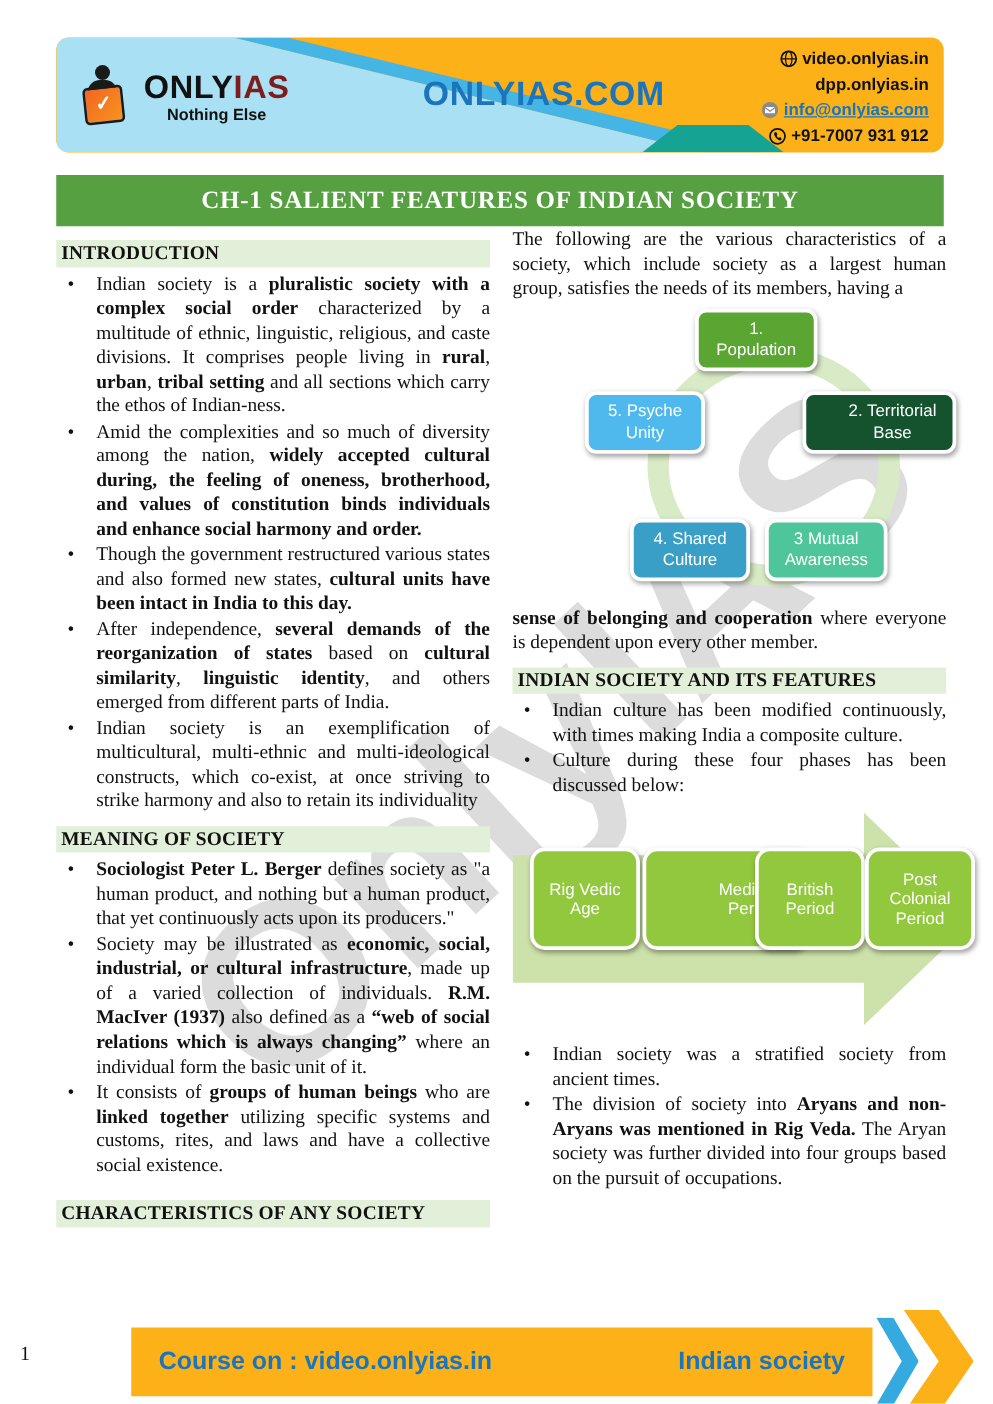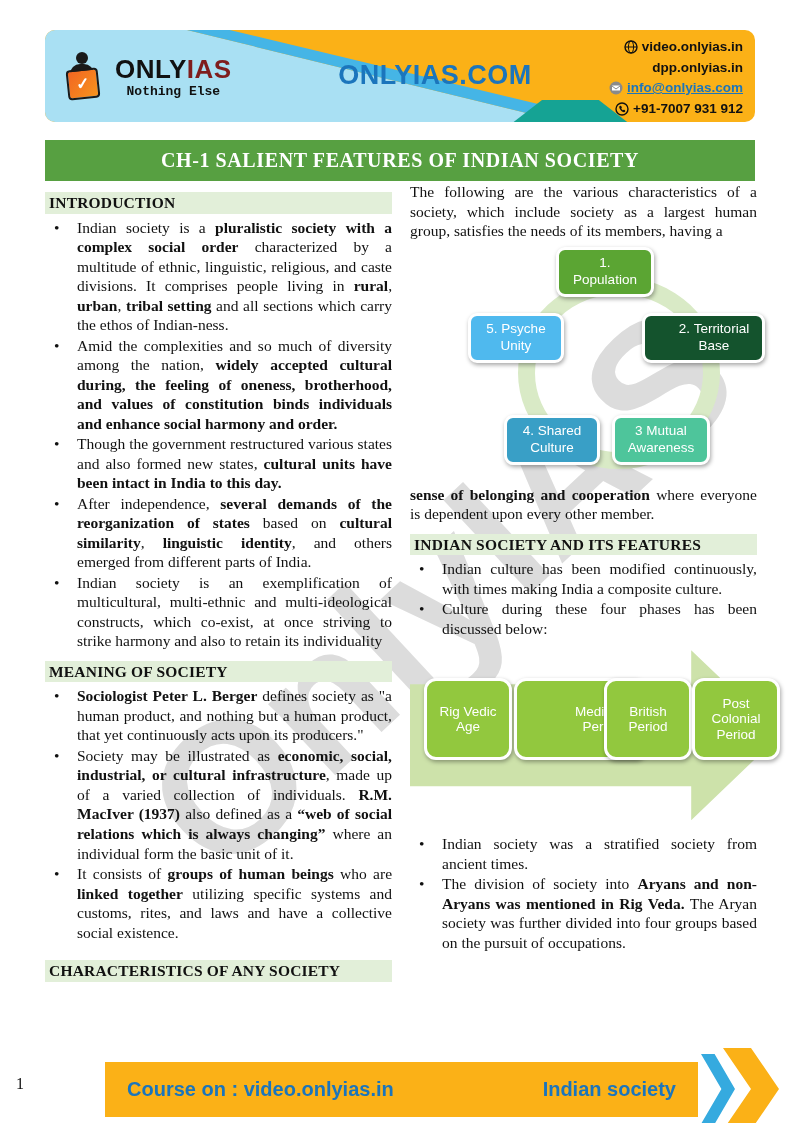--- a/index.html
+++ b/index.html
@@ -22,21 +22,21 @@
   .logo-mark{position:relative;width:40px;height:50px;}
   .logo-head{position:absolute;left:9px;top:0;width:12px;height:12px;border-radius:50%;background:#1a1a1a;}
   .logo-body{position:absolute;left:3px;top:12px;width:24px;height:14px;border-radius:10px 10px 3px 3px;background:#1a1a1a;}
   .logo-box{position:absolute;left:0;top:17px;width:28px;height:26px;background:linear-gradient(135deg,#F26522,#F7941D);
             border:2px solid #1a1a1a;border-radius:4px;transform:rotate(-6deg);display:flex;align-items:center;justify-content:center;}
   .logo-check{color:#fff;font-family:"Liberation Sans",sans-serif;font-weight:bold;font-size:16px;line-height:1;}
   .logo-text{font-family:"Liberation Sans",sans-serif;line-height:1;}
   .logo-row{font-weight:bold;font-size:26px;letter-spacing:.5px;}
   .logo-only{color:#111;}
   .logo-ias{color:#7f1d1d;}
-  .logo-tag{font-weight:bold;font-size:13px;color:#111;margin-top:3px;text-align:center;font-family:Liberation Mono, monospace;}
+  .logo-tag{font-weight:bold;font-size:13px;color:#111;margin-top:3px;text-align:center;}
   .site-name{position:absolute;left:270px;top:30px;width:240px;text-align:center;
              font-family:"Liberation Sans",sans-serif;font-weight:bold;font-size:27px;color:#1B75BC;letter-spacing:.5px;}
   .contact{position:absolute;right:12px;top:7px;text-align:right;font-family:"Liberation Sans",sans-serif;
            font-weight:bold;font-size:13.5px;line-height:20.5px;color:#111;}
   .contact .row{display:flex;justify-content:flex-end;align-items:center;gap:4px;}
   .contact svg{display:block;}
   .contact .email{color:#1B75BC;text-decoration:underline;}
   
   .title-bar{position:absolute;left:45px;top:140px;width:710px;height:41px;background:#57A041;z-index:2;
              display:flex;align-items:center;justify-content:center;}

